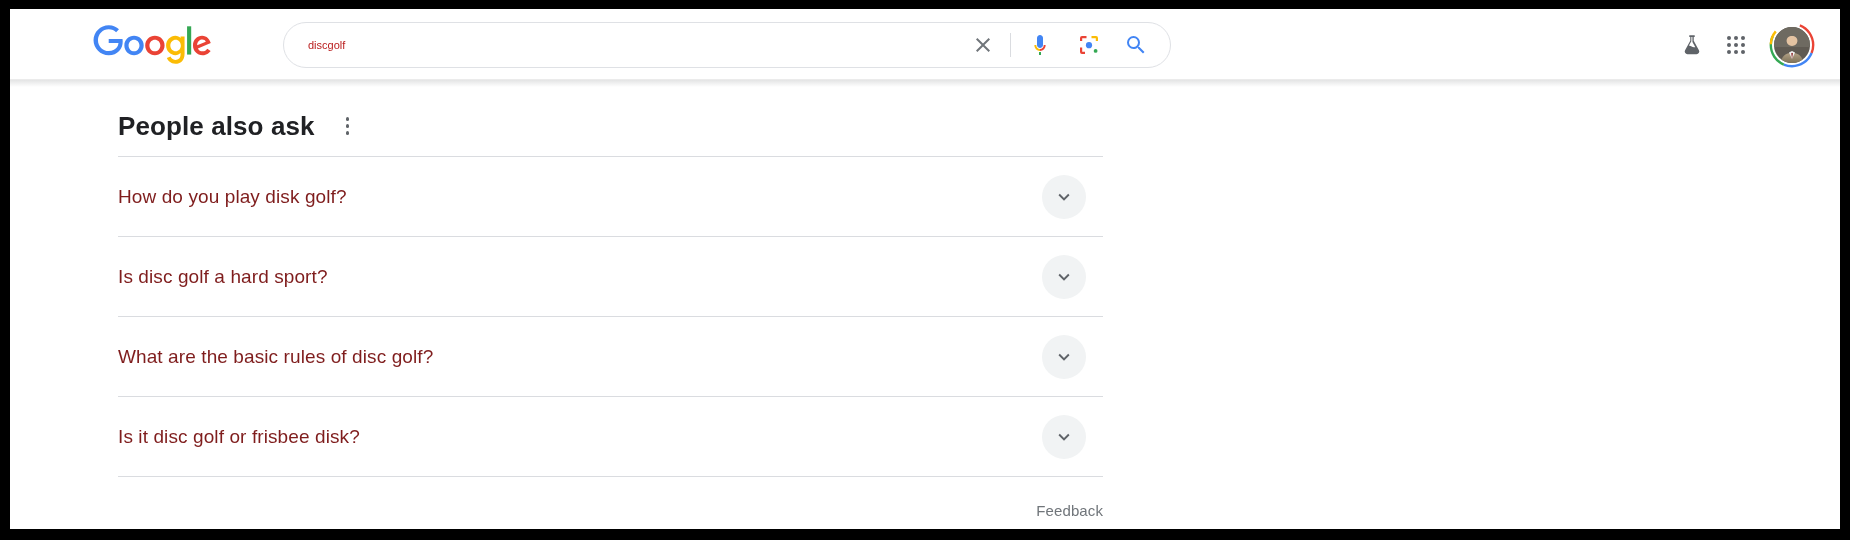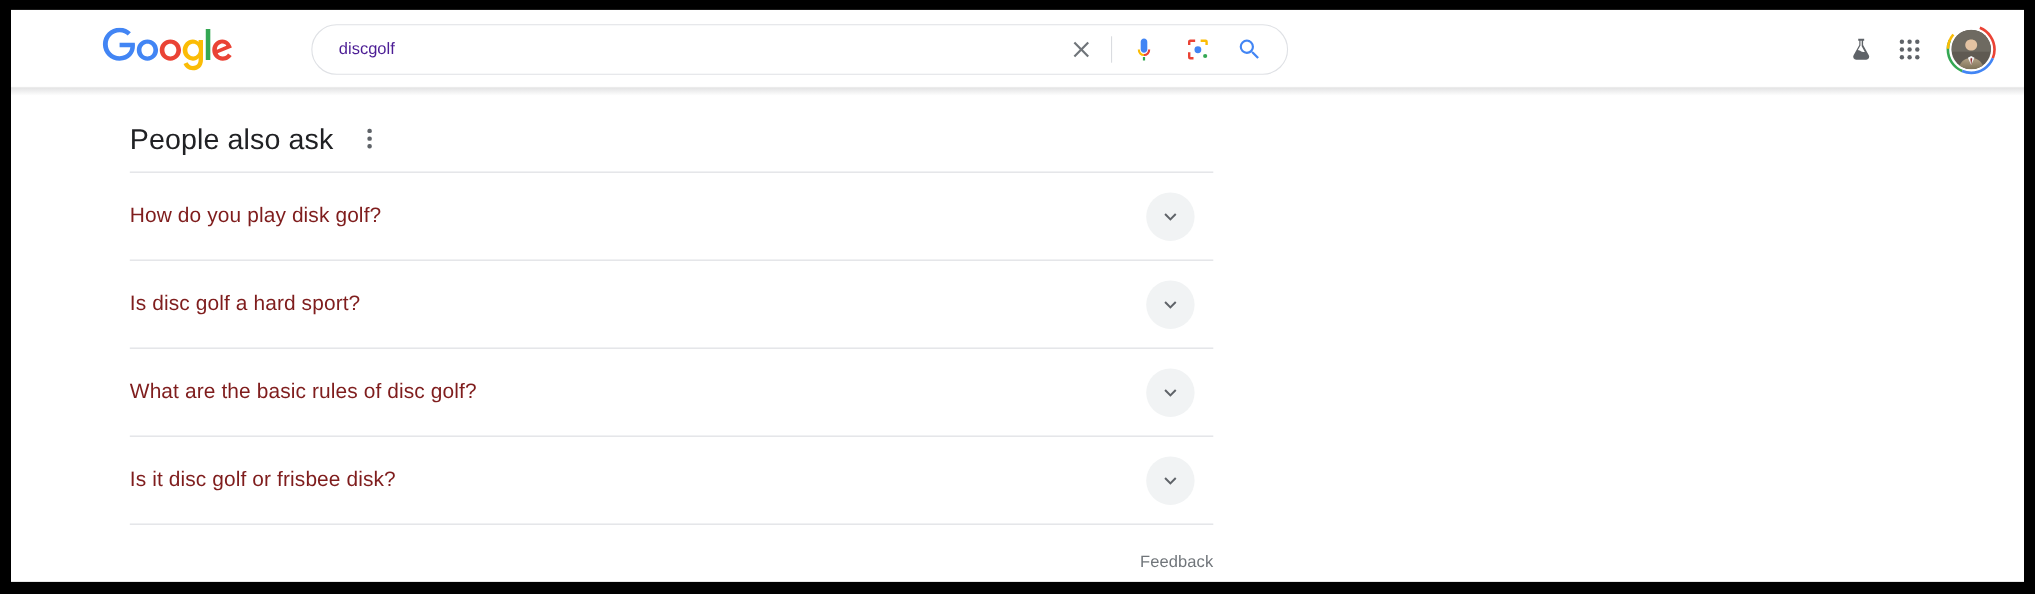--- a/index.html
+++ b/index.html
@@ -81,22 +81,22 @@
     align-items: center;
     box-sizing: border-box;
     flex: 0 0 auto;
   }
   .search-input {
     flex: 1 1 auto;
     border: none;
     outline: none;
     background: transparent;
     font-family: "Liberation Sans", sans-serif;
-    font-size: 15px;
-    color: #4c1d95;
+    font-size: 11px;
+    color: #b91c1c;
     padding: 0 8px 0 24px;
     height: 100%;
     min-width: 0;
   }
   .search-btn {
     flex: 0 0 auto;
     width: 40px;
     height: 40px;
     display: flex;
     align-items: center;
@@ -172,21 +172,21 @@
   .paa-head {
     display: flex;
     align-items: center;
     height: 38px;
     width: 985px;
   }
   .paa-title {
     font-size: 26px;
     line-height: 34px;
     color: #202124;
-    font-weight: 400;
+    font-weight: 700;
     letter-spacing: 0.1px;
   }
   .paa-menu {
     margin-left: 20px;
     width: 26px;
     height: 30px;
     display: flex;
     flex-direction: column;
     align-items: center;
     justify-content: center;

